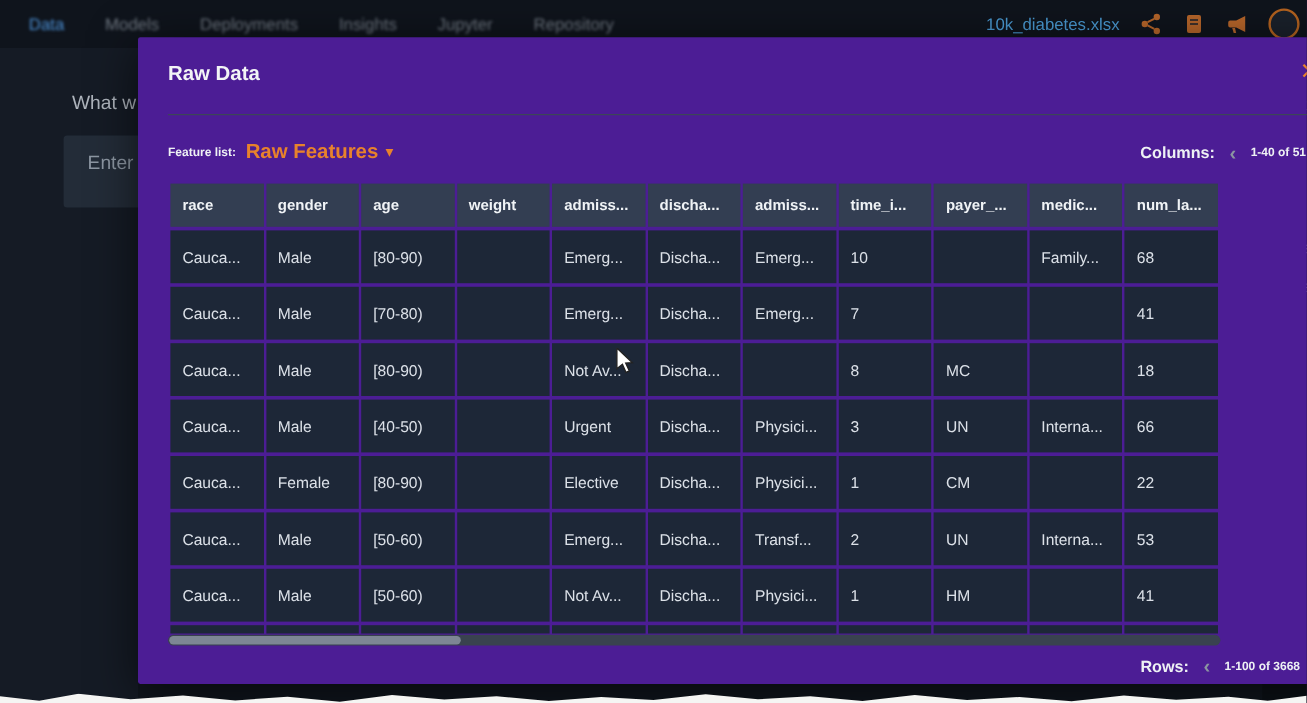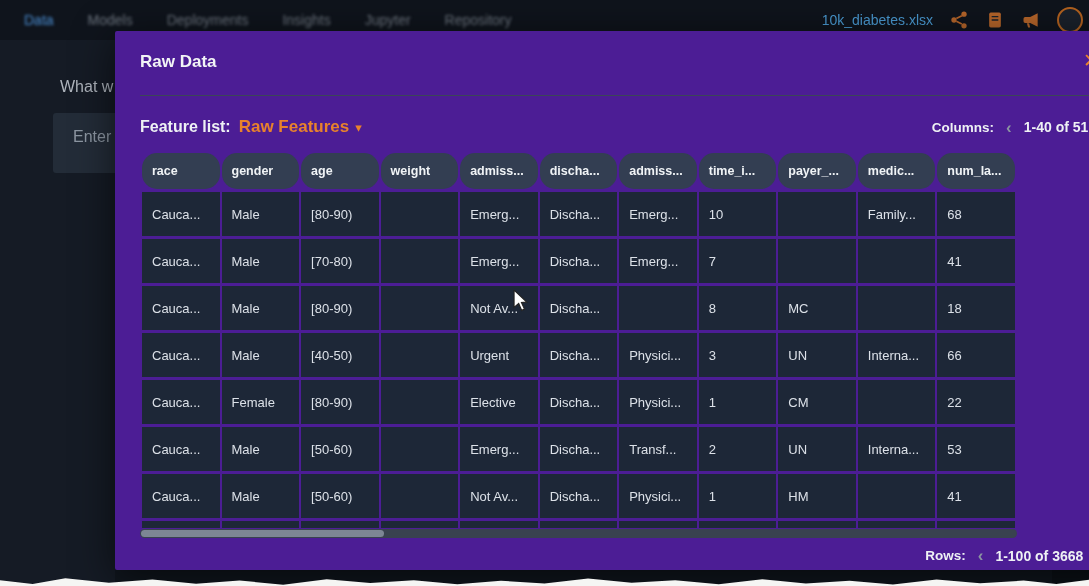--- a/index.html
+++ b/index.html
@@ -33,35 +33,35 @@
 
   
   .modal { position:absolute; left:115px; top:31px; width:1016px; height:539px; background:#4c1d95;
            border-radius:2px; box-shadow:0 8px 40px rgba(0,0,0,.6); z-index:10; }
   .modal-title { position:absolute; left:25px; top:21px; color:#f2f4f6; font-size:17px; font-weight:bold; }
   .modal-close { position:absolute; right:32px; top:20px; color:#e8822c; font-size:19px; font-weight:bold;
                  cursor:pointer; line-height:1; }
   .modal-divider { position:absolute; left:25px; right:25px; top:64px; height:1px; background:#3c4657; }
 
   .featrow { position:absolute; left:25px; right:25px; top:84px; height:24px; display:flex; align-items:center; }
-  .feat-label { color:#eef1f4; font-size:16px; font-weight:bold; }
+  .feat-label { color:#eef1f4; font-size:10px; font-weight:bold; }
   .feat-value { color:#e8822c; font-size:17px; font-weight:bold; margin-left:8px; cursor:pointer; }
   .feat-caret { color:#e8822c; font-size:13px; margin-left:6px; cursor:pointer; }
   .pager { margin-left:auto; display:flex; align-items:center; gap:12px; }
   .pager-label { color:#eef1f4; font-size:13.5px; font-weight:bold; }
   .chev { font-size:17px; font-weight:bold; line-height:1; cursor:pointer; }
   .chev.gray { color:#8b94a1; }
   .chev.orange { color:#e8822c; }
-  .pager-range { color:#eef1f4; font-size:14px; font-weight:bold; }
+  .pager-range { color:#eef1f4; font-size:10px; font-weight:bold; }
 
   
   .table-wrap { position:absolute; left:25px; top:119px; width:877px; height:378px; overflow:hidden; }
   table.grid { border-collapse:separate; border-spacing:2px 3px; table-layout:fixed; width:877px; }
   table.grid th { background:#333e52; color:#f0f3f6; font-size:12.5px; font-weight:bold; text-align:left;
-                  height:36px; padding:0 16px 0 10px; white-space:nowrap; overflow:hidden;border-radius:15px; }
+                  height:36px; padding:0 16px 0 10px; white-space:nowrap; overflow:hidden; }
   table.grid td { background:#1d2737; color:#dce1e8; font-size:13px; height:44px;
                   padding:0 6px 0 10px; white-space:nowrap; overflow:hidden; }
   .vscroll { position:absolute; right:27px; top:121px; width:8px; height:374px; background:#2f3848; border-radius:4px; }
   .vscroll-thumb { position:absolute; left:0; top:2px; width:8px; height:60px; background:#78818f; border-radius:4px; cursor:grab; }
   .hscroll { position:absolute; left:25px; top:498px; width:877px; height:9px; background:#39424f; border-radius:5px; }
   .hscroll-thumb { position:absolute; left:1px; top:1px; width:243px; height:7px; background:#7d8694; border-radius:4px; cursor:grab; }
 
   .modal-footer { position:absolute; right:30px; top:516px; display:flex; align-items:center; gap:12px; }
 
   

